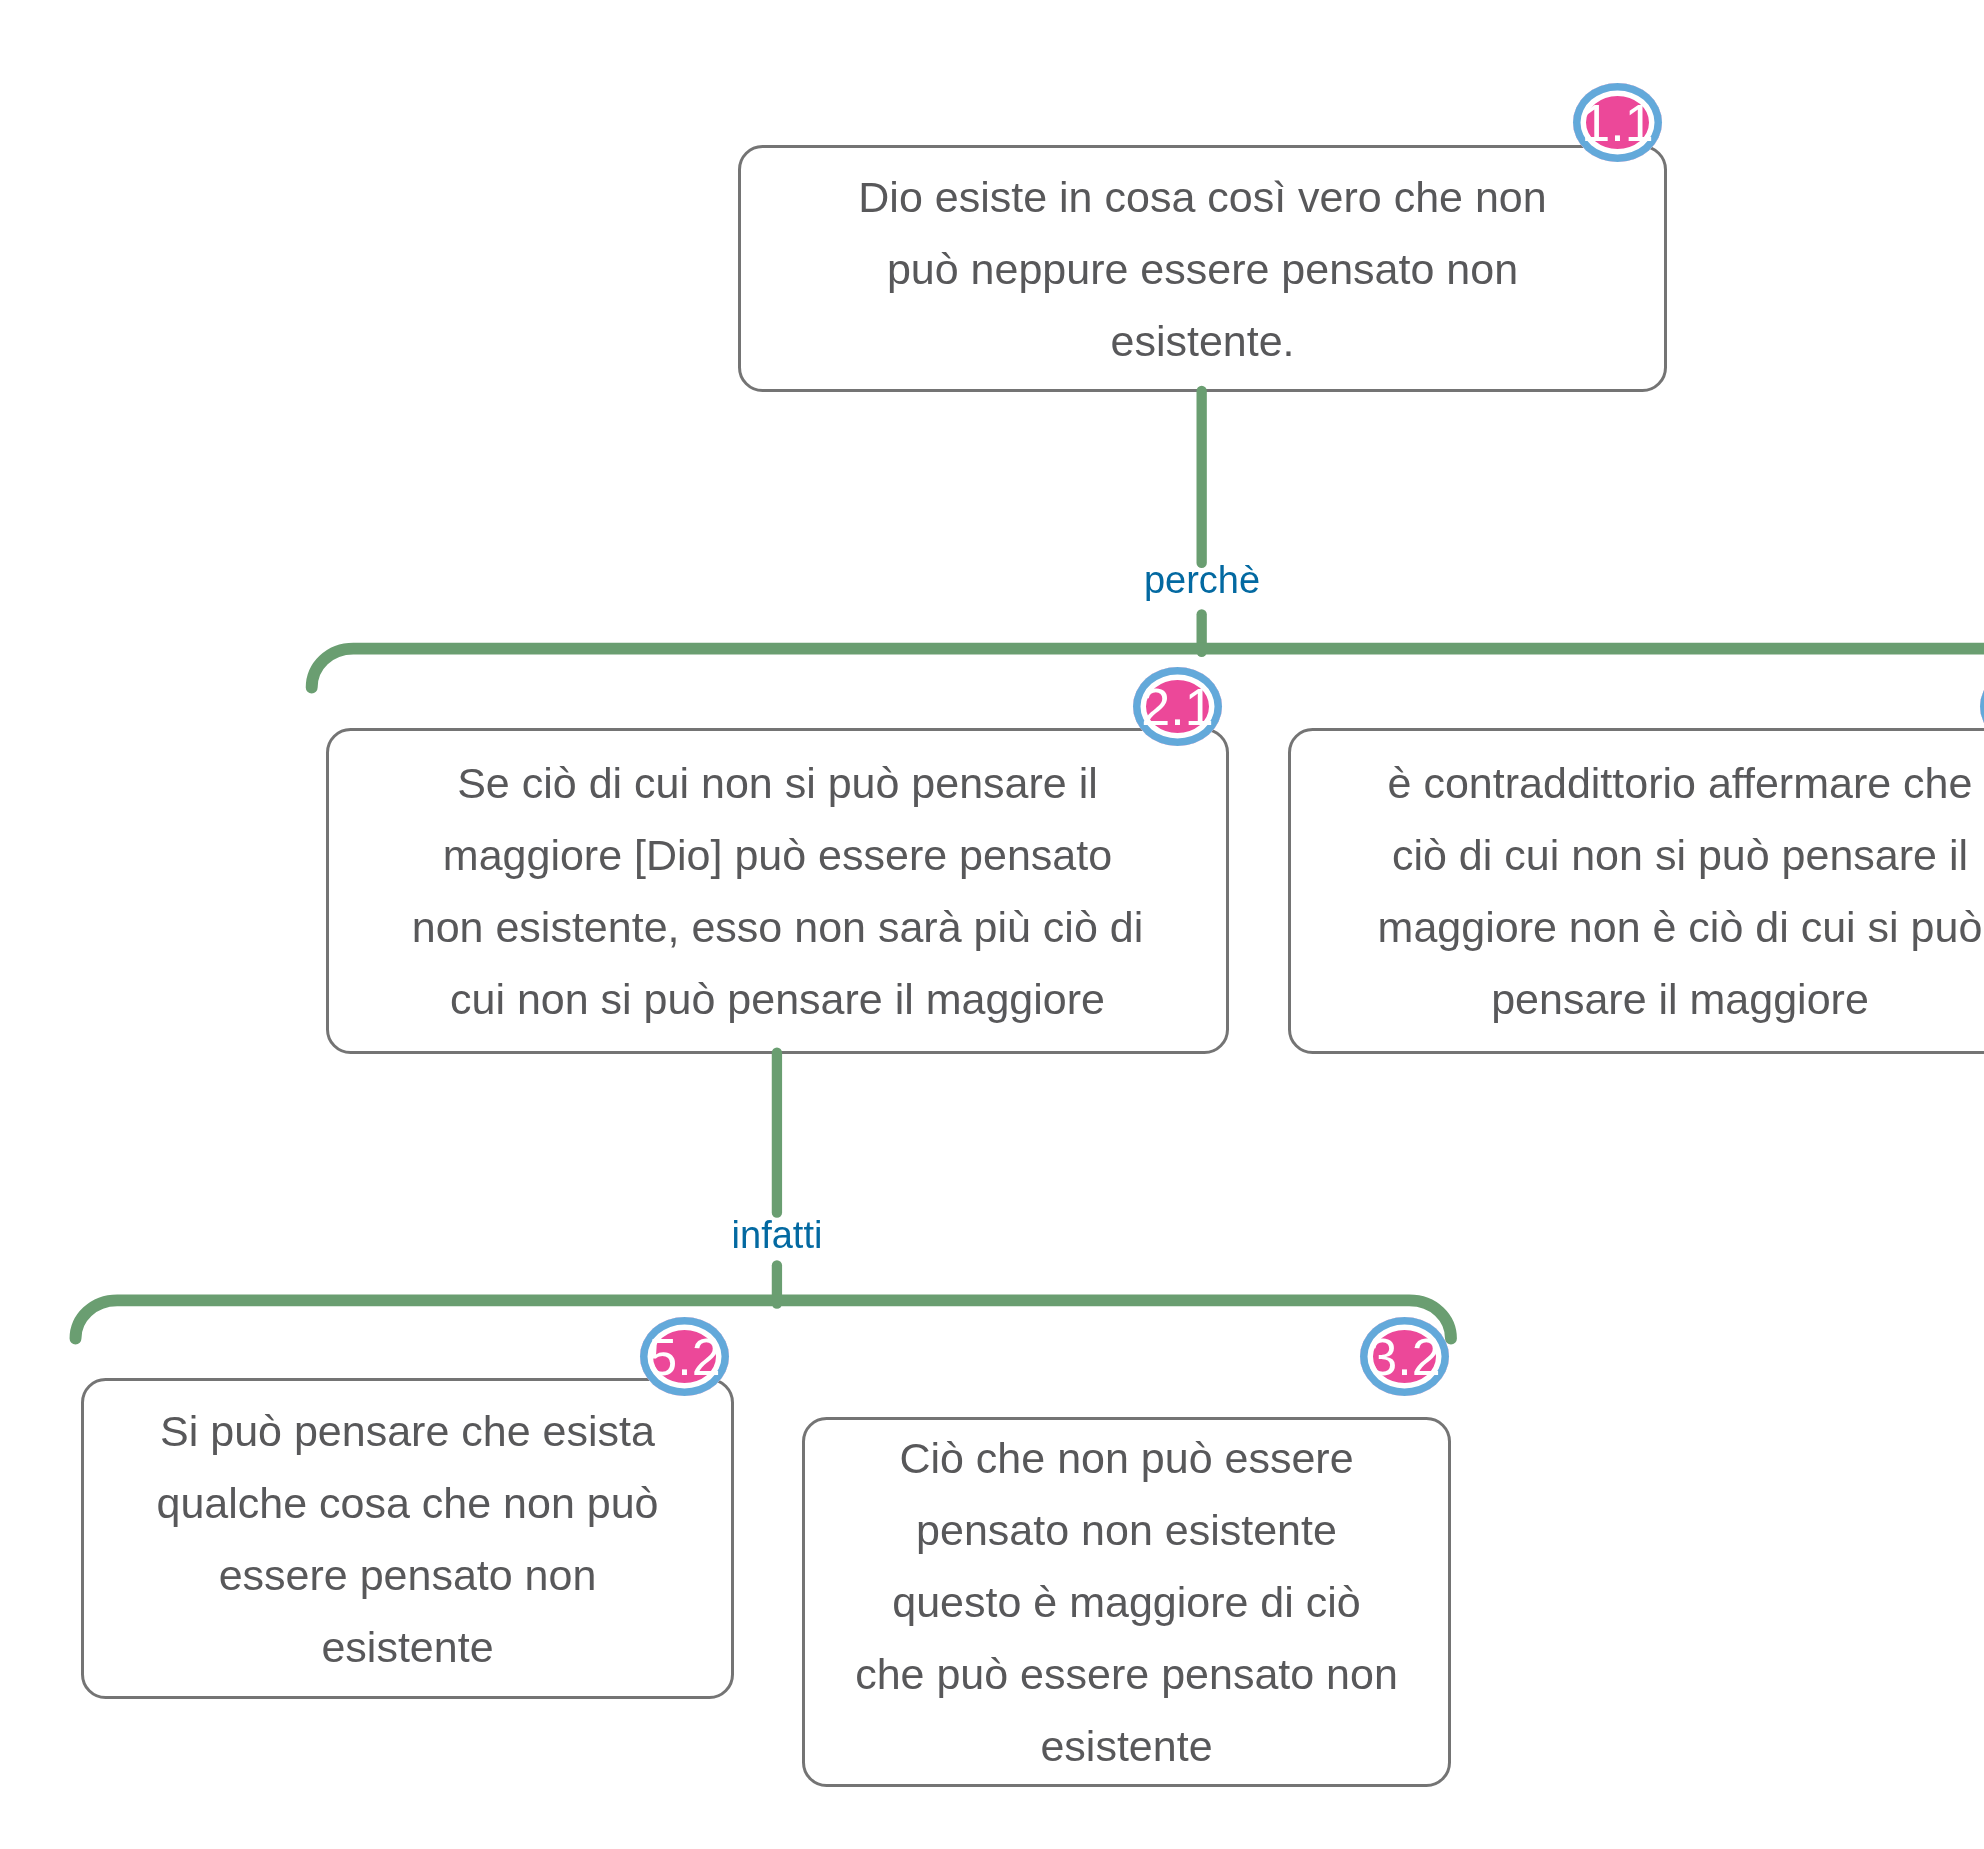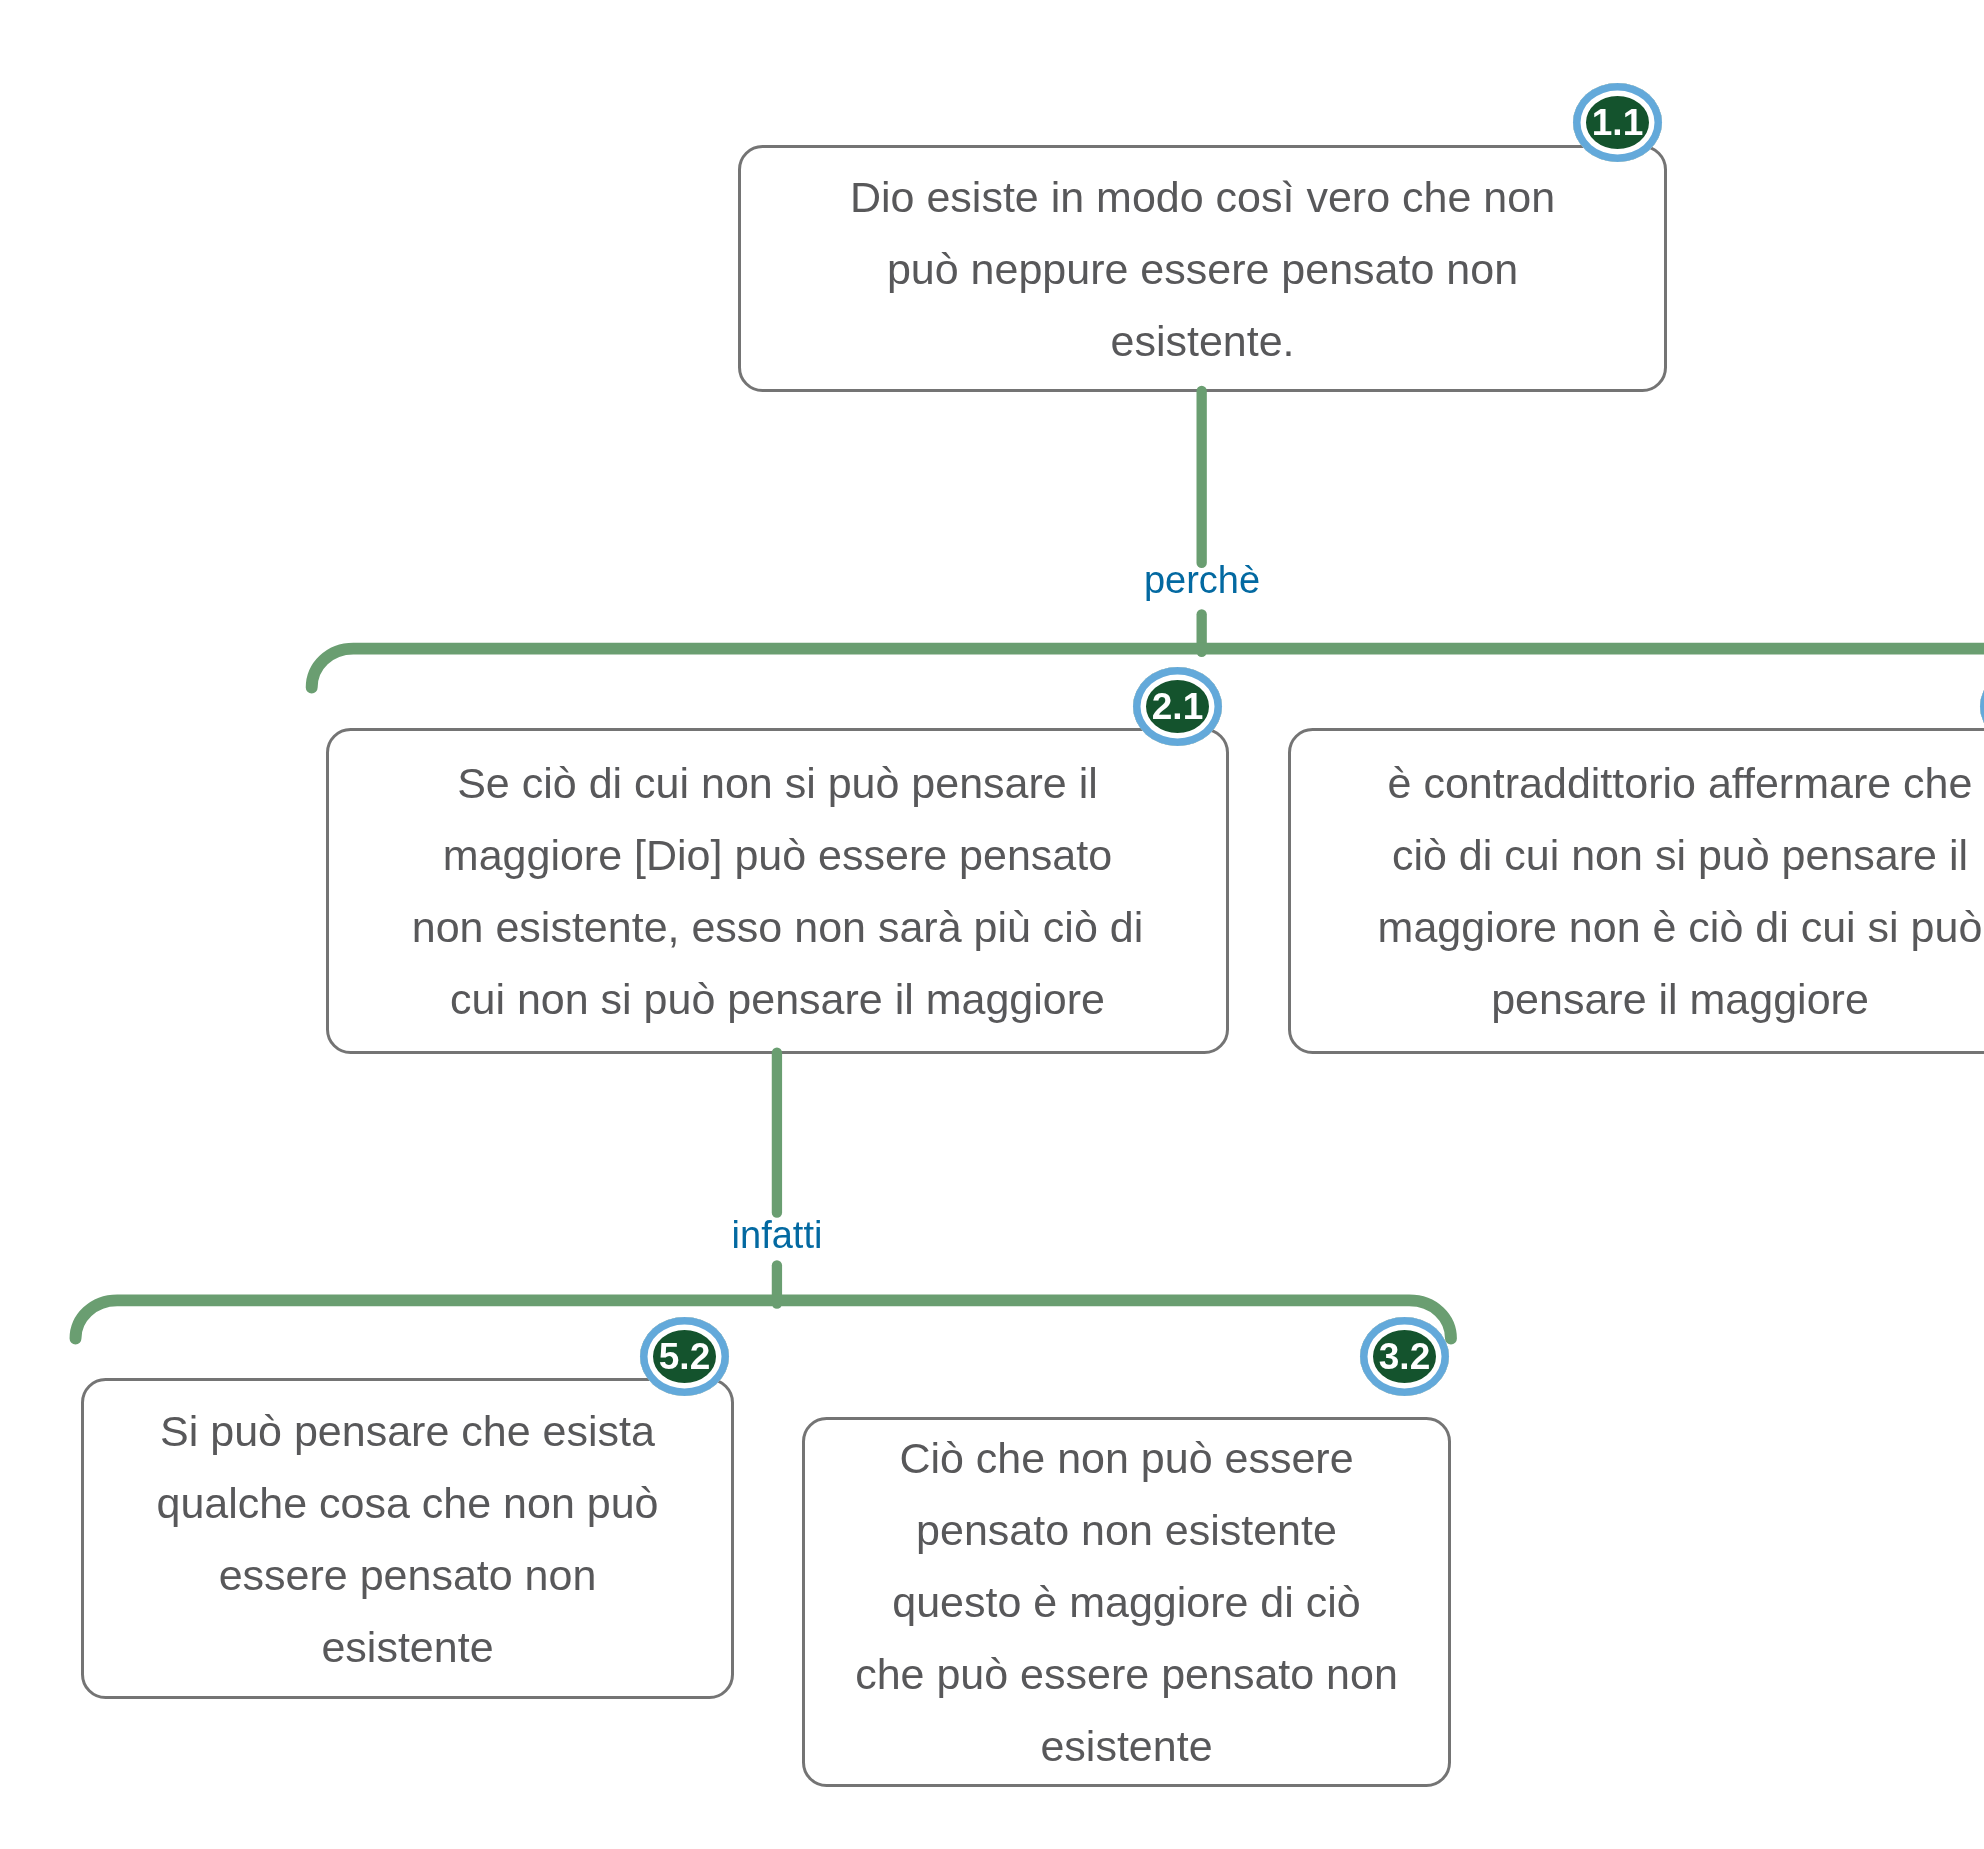--- a/index.html
+++ b/index.html
@@ -38,28 +38,28 @@
     font-size: 43px;
     line-height: 72px;
     color: #58585a;
     width: 100%;
   }
   .badge {
     position: absolute;
     width: 89px;
     height: 79px;
     border-radius: 50%;
-    background: #14532d;
+    background: #ec4899;
     box-shadow: inset 0 0 0 7.5px #63a9da, inset 0 0 0 13px #ffffff;
     display: flex;
     align-items: center;
     justify-content: center;
     color: #ffffff;
-    font-size: 37px;
-    font-weight: bold;
+    font-size: 52px;
+    font-weight: normal;
     z-index: 3;
   }
   .edge-label {
     position: absolute;
     width: 278px;
     text-align: center;
     font-size: 38px;
     color: #0369a1;
     background: transparent;
     z-index: 2;
@@ -76,21 +76,21 @@
     <path d="M 785 1732 C 785 1678 830 1634 890 1634 L 5140 1634 C 5200 1634 5240 1678 5240 1732" fill="none" stroke-width="30" stroke-linecap="round" stroke="#6a9e71"></path>
     <path d="M 1957 2652 L 1957 3055" fill="none" stroke-width="26" stroke-linecap="round" stroke="#6a9e71"></path>
     <path d="M 1957 3188 L 1957 3284" fill="none" stroke-width="26" stroke-linecap="round" stroke="#6a9e71"></path>
     <path d="M 190 3372 C 190 3320 235 3276 295 3276 L 3550 3276 C 3612 3276 3655 3320 3655 3372" fill="none" stroke-width="30" stroke-linecap="round" stroke="#6a9e71"></path>
   </svg>
 
   <div class="edge-label" style="left:1063px; top:559px;">perchè</div>
   <div class="edge-label" style="left:638px; top:1214px;text-align:center;">infatti</div>
 
   <div class="node" style="left:738px; top:145px; width:929px; height:247px;">
-    <div class="node-text">Dio esiste in modo così vero che non
+    <div class="node-text">Dio esiste in cosa così vero che non
 può neppure essere pensato non
 esistente.</div>
   </div>
   <div class="badge" style="left:1573px; top:83px;">1.1</div>
 
   <div class="node" style="left:326px; top:728px; width:903px; height:326px;align-items:center;">
     <div class="node-text">Se ciò di cui non si può pensare il
 maggiore [Dio] può essere pensato
 non esistente, esso non sarà più ciò di
 cui non si può pensare il maggiore</div>

